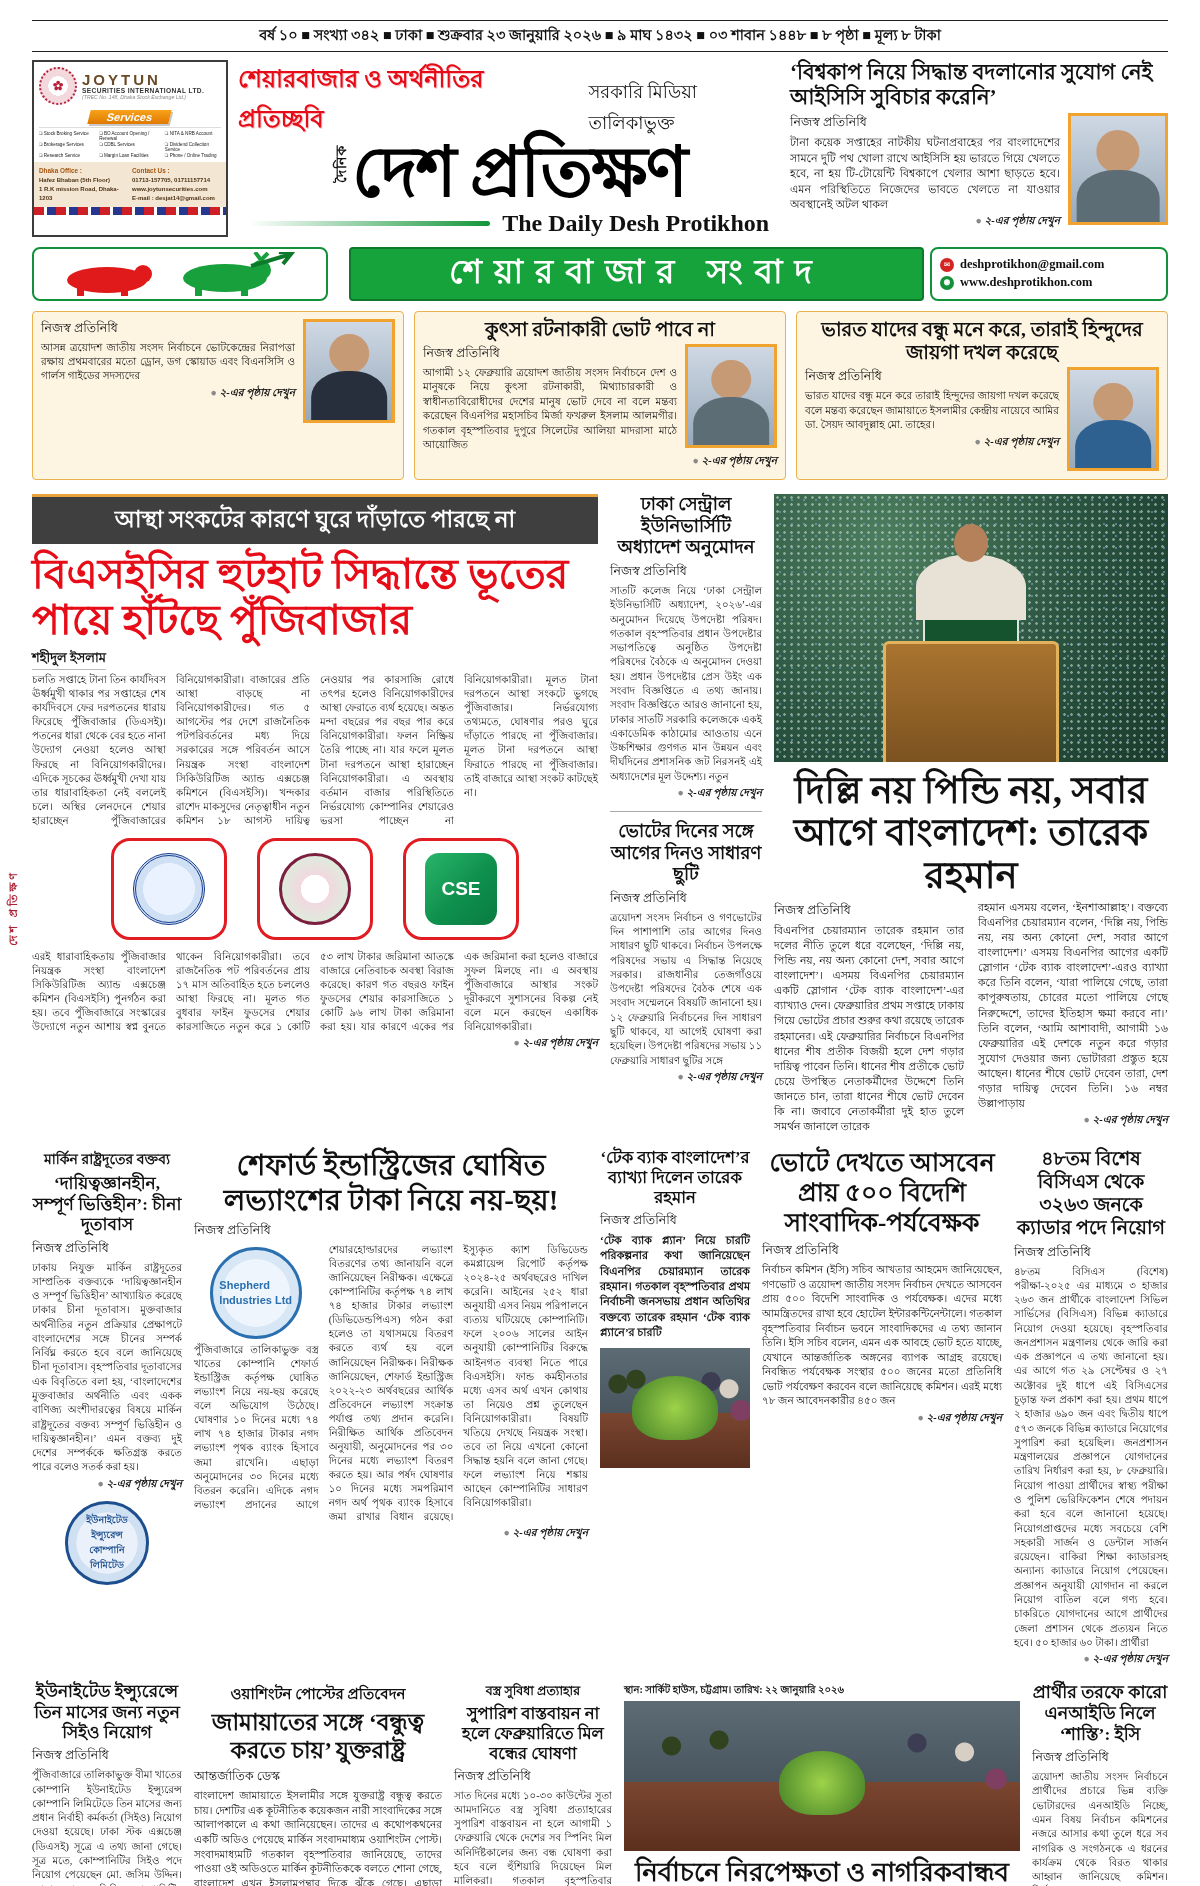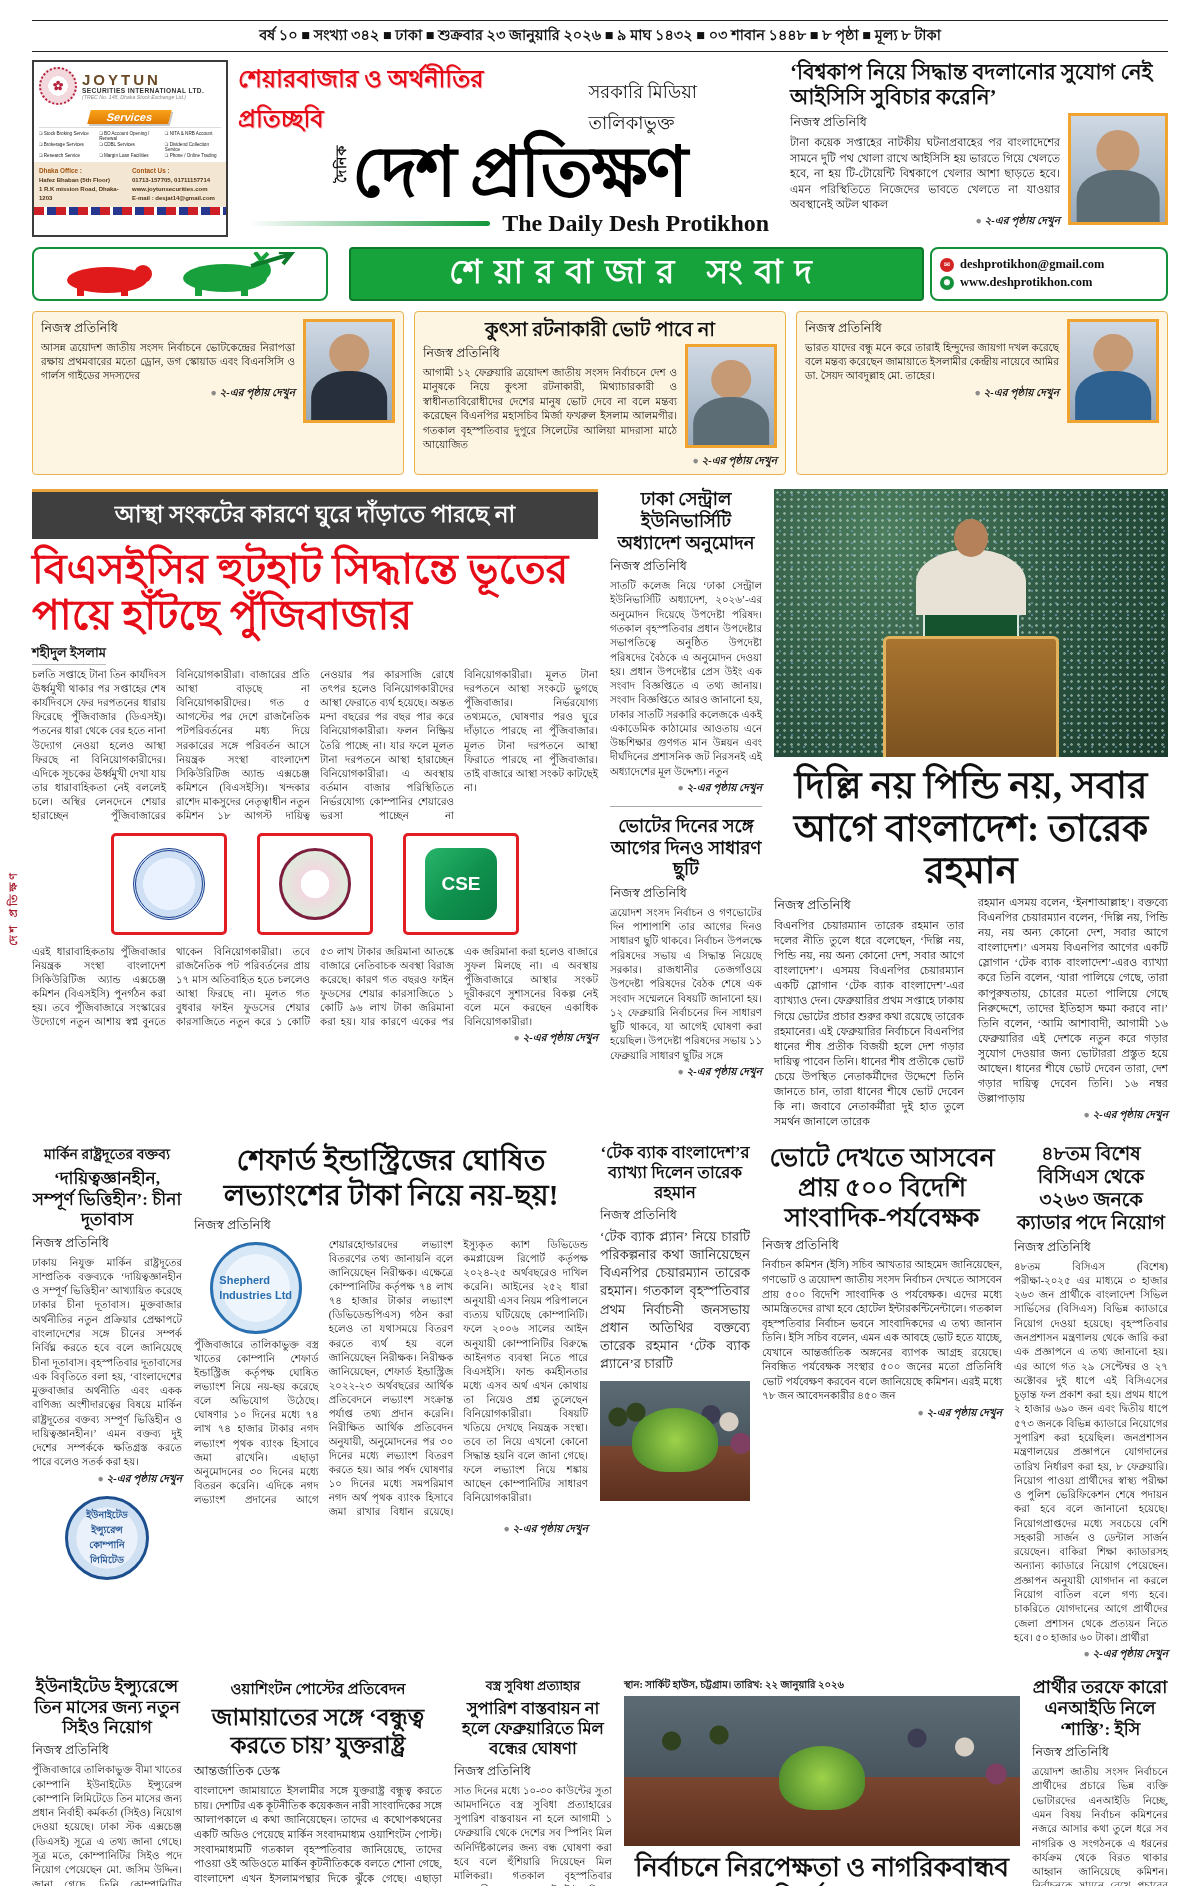--- a/index.html
+++ b/index.html
@@ -74,21 +74,21 @@
   
   .band{display:flex;gap:12px;margin-top:14px;}
   .zone-lead{width:566px;flex:none;}
   .kicker{background:#3f3f3f;color:#fff;font-size:23px;font-weight:bold;text-align:center;padding:4px 0;
           border-top:3px solid #e8a33d;}
   .lead-head{color:#e60c18;font-size:41px;font-weight:900;line-height:1.12;margin:8px 0 4px;}
   .lead-byline{font-size:13px;font-weight:bold;border-bottom:1px solid #bbb;display:inline-block;margin-bottom:3px;}
   .cols4{column-count:4;column-gap:10px;font-size:10.2px;line-height:1.38;text-align:justify;}
   .cols3{column-count:3;column-gap:10px;font-size:10.2px;line-height:1.38;text-align:justify;}
   .logos-row{display:flex;justify-content:center;gap:30px;margin:10px 0;}
-  .logo-card{width:110px;height:96px;border:3px solid #e11d23;border-radius:5px;background:#fff;
+  .logo-card{width:110px;height:96px;border:3px solid #e11d23;border-radius:19px;background:#fff;
              display:flex;align-items:center;justify-content:center;}
   .seal{width:72px;height:72px;border-radius:50%;box-sizing:border-box;}
   .seal-bsec{border:3px double #1a3f8f;background:radial-gradient(circle,#eaf1ff 55%,#cfe0f5 56%);}
   .seal-dse{border:3px solid #7c1f3f;background:radial-gradient(circle,#fff 30%,#f2d8e0 31%,#dfeadc 70%);}
   .seal-cse{border-radius:14px;background:linear-gradient(135deg,#29b56b,#0e8f4c 55%,#0a7c40);
             display:flex;align-items:center;justify-content:center;color:#fff;font-weight:bold;
             font-size:19px;font-family:"Liberation Sans",sans-serif;}
   .mid-col{width:152px;flex:none;}
   .mid-col h2{font-size:18px;text-align:center;line-height:1.22;margin:0 0 3px;}
   .mid-col .body{font-size:10.2px;}
@@ -243,20 +243,21 @@
     <div class="tbox story">
       <h2>কুৎসা রটনাকারী ভোট পাবে না</h2>
       <div class="clearfix">
         <div class="portrait shirt-grey fl-r"></div>
         <div class="byline">নিজস্ব প্রতিনিধি</div>
         <div class="body">আগামী ১২ ফেব্রুয়ারি ত্রয়োদশ জাতীয় সংসদ নির্বাচনে দেশ ও মানুষকে নিয়ে কুৎসা রটনাকারী, মিথ্যাচারকারী ও স্বাধীনতাবিরোধীদের দেশের মানুষ ভোট দেবে না বলে মন্তব্য করেছেন বিএনপির মহাসচিব মির্জা ফখরুল ইসলাম আলমগীর। গতকাল বৃহস্পতিবার দুপুরে সিলেটের আলিয়া মাদরাসা মাঠে আয়োজিত</div>
         <div class="more">২-এর পৃষ্ঠায় দেখুন</div>
       </div>
     </div>
     <div class="tbox story">
+      <h2>ভারত যাদের বন্ধু মনে করে, তারাই হিন্দুদের জায়গা দখল করেছে</h2>
       <div class="clearfix">
         <div class="portrait shirt-blue fl-r"></div>
         <div class="byline">নিজস্ব প্রতিনিধি</div>
         <div class="body">ভারত যাদের বন্ধু মনে করে তারাই হিন্দুদের জায়গা দখল করেছে বলে মন্তব্য করেছেন জামায়াতে ইসলামীর কেন্দ্রীয় নায়েবে আমির ডা. সৈয়দ আবদুল্লাহ মো. তাহের।</div>
         <div class="more">২-এর পৃষ্ঠায় দেখুন</div>
       </div>
     </div>
   </div>
 
   <div class="band">
@@ -333,21 +334,21 @@
       <div class="cols3">
         <div class="shep-logo">Shepherd Industries Ltd</div>
         <span>পুঁজিবাজারে তালিকাভুক্ত বস্ত্র খাতের কোম্পানি শেফার্ড ইন্ডাস্ট্রিজ কর্তৃপক্ষ ঘোষিত লভ্যাংশ নিয়ে নয়-ছয় করেছে বলে অভিযোগ উঠেছে। ঘোষণার ১০ দিনের মধ্যে ৭৪ লাখ ৭৪ হাজার টাকার নগদ লভ্যাংশ পৃথক ব্যাংক হিসাবে জমা রাখেনি। এছাড়া অনুমোদনের ৩০ দিনের মধ্যে বিতরন করেনি। এদিকে নগদ লভ্যাংশ প্রদানের আগে শেয়ারহোল্ডারদের লভ্যাংশ বিতরণের তথ্য জানায়নি বলে জানিয়েছেন নিরীক্ষক। এক্ষেত্রে কোম্পানিটির কর্তৃপক্ষ ৭৪ লাখ ৭৪ হাজার টাকার লভ্যাংশ (ডিভিডেন্ডপিএস) গঠন করা হলেও তা যথাসময়ে বিতরণ করতে ব্যর্থ হয় বলে জানিয়েছেন নিরীক্ষক। নিরীক্ষক জানিয়েছেন, শেফার্ড ইন্ডাস্ট্রিজ ২০২২-২৩ অর্থবছরের আর্থিক প্রতিবেদনে লভ্যাংশ সংক্রান্ত পর্যাপ্ত তথ্য প্রদান করেনি। নিরীক্ষিত আর্থিক প্রতিবেদন অনুযায়ী, অনুমোদনের পর ৩০ দিনের মধ্যে লভ্যাংশ বিতরণ করতে হয়। আর পর্ষদ ঘোষণার ১০ দিনের মধ্যে সমপরিমাণ নগদ অর্থ পৃথক ব্যাংক হিসাবে জমা রাখার বিধান রয়েছে। ইস্যুকৃত ক্যাশ ডিভিডেন্ড কমপ্লায়েন্স রিপোর্ট কর্তৃপক্ষ ২০২৪-২৫ অর্থবছরেও দাখিল করেনি। আইনের ২৫২ ধারা অনুযায়ী এসব নিয়ম পরিপালনে ব্যত্যয় ঘটিয়েছে কোম্পানিটি। ফলে ২০০৬ সালের আইন অনুযায়ী কোম্পানিটির বিরুদ্ধে আইনগত ব্যবস্থা নিতে পারে বিএসইসি। ফান্ড কর্মহীনতার মধ্যে এসব অর্থ এখন কোথায় তা নিয়েও প্রশ্ন তুলেছেন বিনিয়োগকারীরা। বিষয়টি খতিয়ে দেখছে নিয়ন্ত্রক সংস্থা। তবে তা নিয়ে এখনো কোনো সিদ্ধান্ত হয়নি বলে জানা গেছে। ফলে লভ্যাংশ নিয়ে শঙ্কায় আছেন কোম্পানিটির সাধারণ বিনিয়োগকারীরা।</span>
       </div>
       <div class="more">২-এর পৃষ্ঠায় দেখুন</div>
     </div>
 
     <div class="story" style="width:150px;flex:none;">
       <h2 style="font-size:16.5px;text-align:center;">‘টেক ব্যাক বাংলাদেশ’র ব্যাখ্যা দিলেন তারেক রহমান</h2>
       <div class="byline">নিজস্ব প্রতিনিধি</div>
-      <div class="body" style="font-size:13px;">‘টেক ব্যাক প্ল্যান’ নিয়ে চারটি পরিকল্পনার কথা জানিয়েছেন বিএনপির চেয়ারম্যান তারেক রহমান। গতকাল বৃহস্পতিবার প্রথম নির্বাচনী জনসভায় প্রধান অতিথির বক্তব্যে তারেক রহমান ‘টেক ব্যাক প্ল্যানে’র চারটি</div>
+      <div class="body" style="font-size:11px;font-weight:bold;">‘টেক ব্যাক প্ল্যান’ নিয়ে চারটি পরিকল্পনার কথা জানিয়েছেন বিএনপির চেয়ারম্যান তারেক রহমান। গতকাল বৃহস্পতিবার প্রথম নির্বাচনী জনসভায় প্রধান অতিথির বক্তব্যে তারেক রহমান ‘টেক ব্যাক প্ল্যানে’র চারটি</div>
       <div class="photo-meeting" style="height:120px;margin-top:8px;">
         <div class="meet-people"></div>
       </div>
     </div>
 
     <div class="story" style="width:240px;flex:none;">
       <h2 style="font-size:25px;text-align:center;">ভোটে দেখতে আসবেন প্রায় ৫০০ বিদেশি সাংবাদিক-পর্যবেক্ষক</h2>
       <div class="byline">নিজস্ব প্রতিনিধি</div>
       <div class="body" style="font-size:10.4px;">নির্বাচন কমিশন (ইসি) সচিব আখতার আহমেদ জানিয়েছেন, গণভোট ও ত্রয়োদশ জাতীয় সংসদ নির্বাচন দেখতে আসবেন প্রায় ৫০০ বিদেশি সাংবাদিক ও পর্যবেক্ষক। এদের মধ্যে আমন্ত্রিতদের রাখা হবে হোটেল ইন্টারকন্টিনেন্টালে। গতকাল বৃহস্পতিবার নির্বাচন ভবনে সাংবাদিকদের এ তথ্য জানান তিনি। ইসি সচিব বলেন, এমন এক আবহে ভোট হতে যাচ্ছে, যেখানে আন্তর্জাতিক অঙ্গনের ব্যাপক আগ্রহ রয়েছে। নিবন্ধিত পর্যবেক্ষক সংস্থার ৫০০ জনের মতো প্রতিনিধি ভোট পর্যবেক্ষণ করবেন বলে জানিয়েছে কমিশন। এরই মধ্যে ৭৮ জন আবেদনকারীর ৪৫০ জন</div>
       <div class="more">২-এর পৃষ্ঠায় দেখুন</div>

